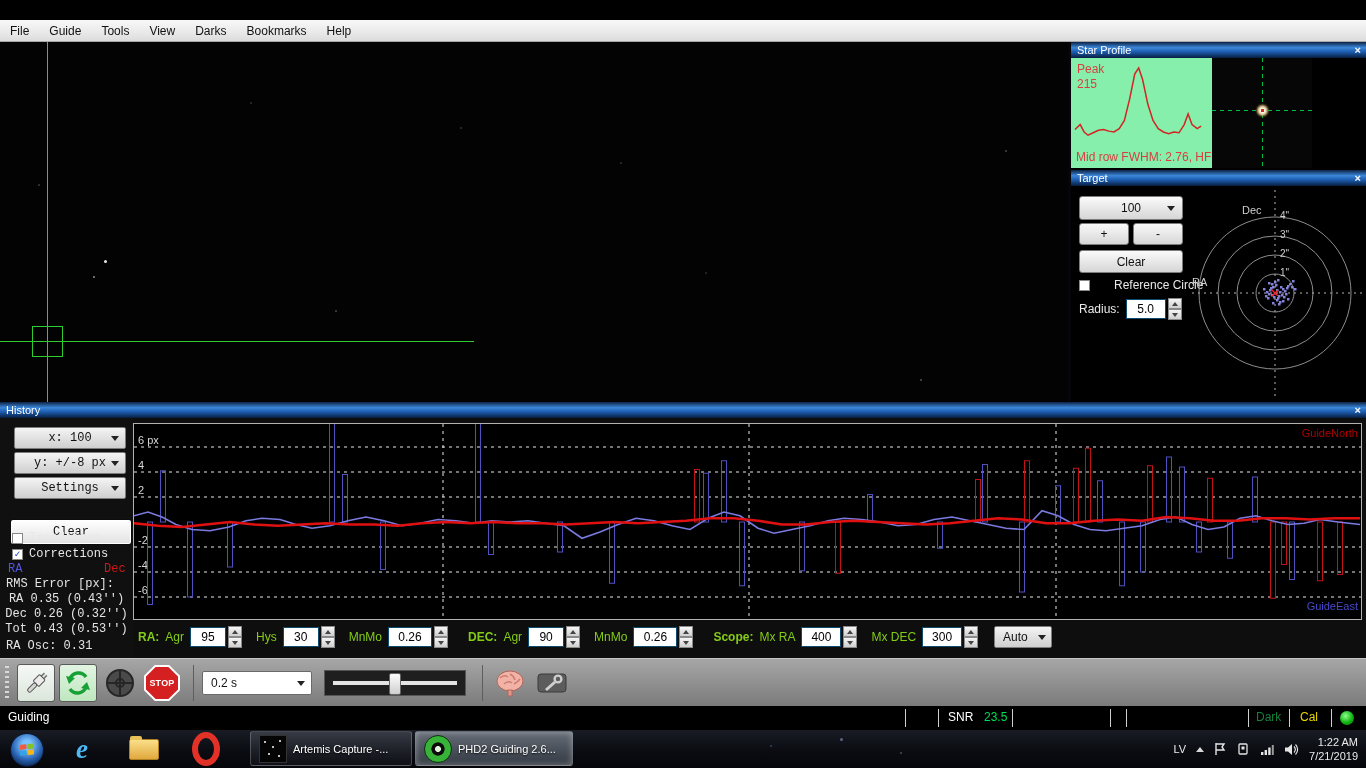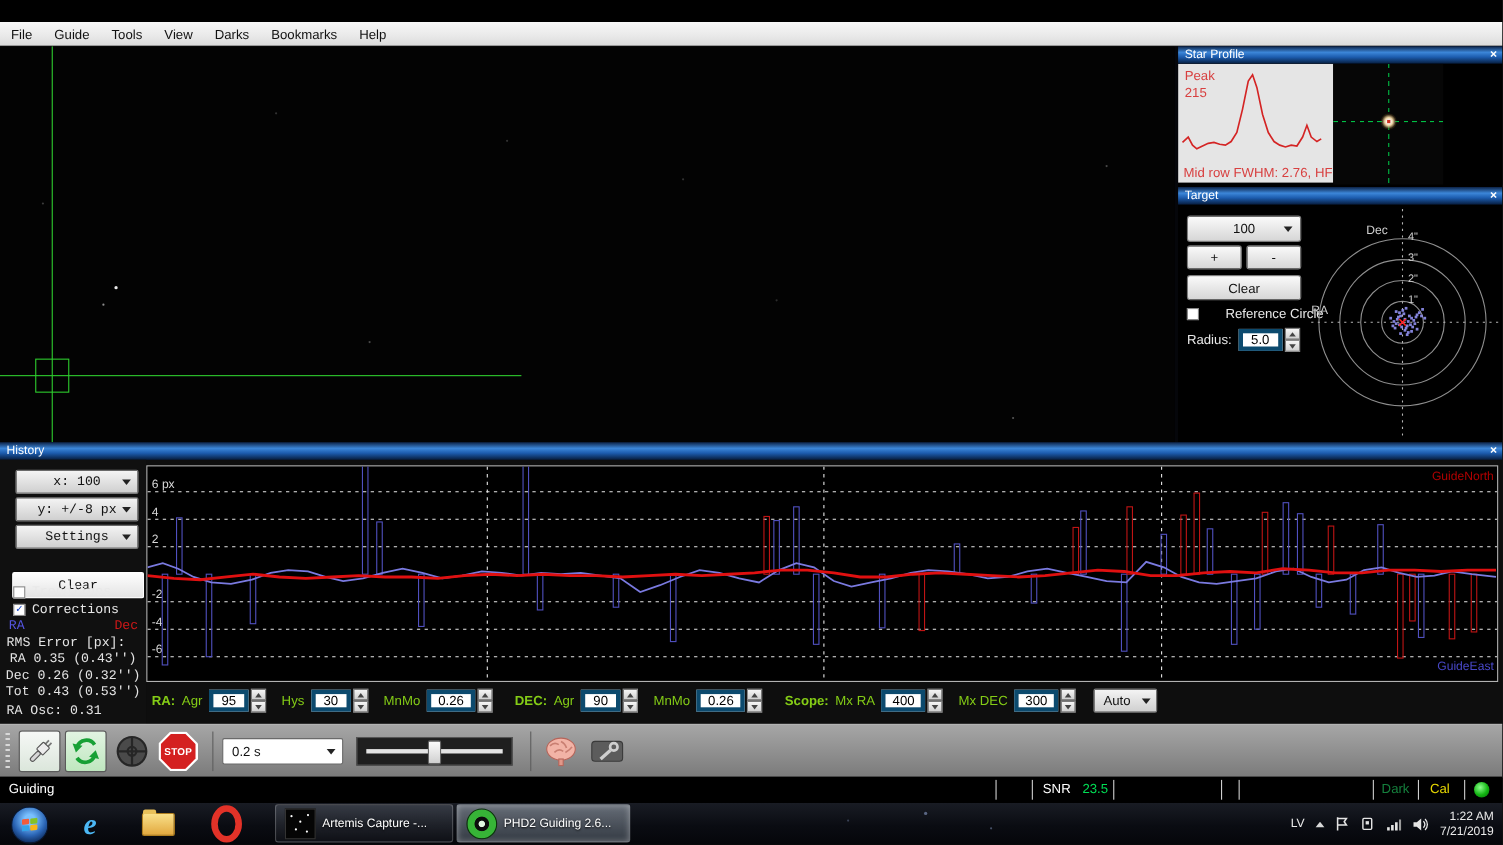--- a/index.html
+++ b/index.html
@@ -36,21 +36,21 @@
   .rgap{position:absolute;left:1068px;top:42px;width:3px;height:360px;background:#05060a;}
 
   
   .pane-title{position:absolute;left:0;top:0;right:0;height:16px;
     background:linear-gradient(180deg,#0c2246 0%,#3c86d8 35%,#1c5cae 62%,#071d3e 100%);
     color:#fff;font-size:11px;display:flex;align-items:center;padding-left:6px;box-sizing:border-box;}
   .pane-x{position:absolute;right:5px;top:1px;color:#fff;font-size:11px;font-weight:bold;line-height:14px;}
 
   #star-profile{position:absolute;left:1071px;top:42px;width:295px;height:126px;background:#000;}
   #sp-content{position:absolute;left:0;top:16px;width:295px;height:110px;overflow:hidden;background:#000;}
-  #sp-plot{position:absolute;left:0;top:0;width:141px;height:108px;background:#e5e5e5;}
+  #sp-plot{position:absolute;left:0;top:0;width:141px;height:124px;background:#86efac;}
   #sp-peak{position:absolute;left:6px;top:4px;color:#d84040;font-size:12px;line-height:15px;}
   #sp-fwhm{position:absolute;left:5px;top:92px;color:#d84040;font-size:12px;white-space:nowrap;}
   #sp-img{position:absolute;left:141px;top:0;width:100px;height:110px;background:#060606;overflow:hidden;}
   .gdashv{position:absolute;width:1px;background-image:repeating-linear-gradient(to bottom,#00c044 0 4px,transparent 4px 8px);}
   .gdashh{position:absolute;height:1px;background-image:repeating-linear-gradient(to right,#00c044 0 4px,transparent 4px 8px);}
   #sp-star{position:absolute;left:43px;top:45px;width:15px;height:15px;border-radius:50%;
     background:radial-gradient(circle,#fff 0 15%,#e8cf9e 35%,rgba(120,90,40,.35) 60%,transparent 75%);}
   #sp-star::after{content:"";position:absolute;left:6px;top:6px;width:3px;height:3px;background:#d03020;}
 
   #target-pane{position:absolute;left:1071px;top:170px;width:295px;height:230px;background:#000;}
@@ -76,21 +76,21 @@
   .hrow{position:absolute;left:12px;display:flex;align-items:center;gap:6px;height:14px;}
   .stat{position:absolute;color:#e4e4e4;font-size:12px;white-space:nowrap;}
 
   #graph{position:absolute;left:133px;top:21px;width:1227px;height:195px;border:1px solid #b2b2b2;background:#000;}
   #gn-label{position:absolute;right:8px;top:25px;color:#b20000;font-size:11px;}
   #ge-label{position:absolute;right:8px;top:198px;color:#4848c8;font-size:11px;}
 
   .param-row{position:absolute;left:138px;top:222px;height:26px;display:flex;align-items:center;gap:6px;}
   .plabel{color:#84cc16;font-size:12px;white-space:nowrap;}
   .pbold{font-weight:bold;}
-  .pinput{height:20px;background:#fff;color:#000;border:4px solid #0c4a6e;font-size:12px;
+  .pinput{height:20px;background:#fff;color:#000;border:1px solid #0c4a6e;font-size:12px;
     display:flex;align-items:center;justify-content:center;box-sizing:border-box;}
   .w36{width:36px;} .w44{width:44px;} .w40{width:40px;}
   .spin{width:14px;height:22px;display:flex;flex-direction:column;margin-left:-4px;}
   .spin-b{flex:1;background:linear-gradient(180deg,#f6f6f6,#cfcfcf);border:1px solid #8a8a8a;
     display:flex;align-items:center;justify-content:center;}
   .tri-up{width:0;height:0;border-left:3px solid transparent;border-right:3px solid transparent;border-bottom:4px solid #444;}
   .tri-dn{width:0;height:0;border-left:3px solid transparent;border-right:3px solid transparent;border-top:4px solid #444;}
   .mini-dd{position:relative;width:58px;height:22px;background:linear-gradient(180deg,#f4f4f4,#cfcfcf);
     border:1px solid #7c7c7c;border-radius:2px;color:#111;font-size:12px;display:flex;align-items:center;
     padding-left:8px;box-sizing:border-box;margin-left:10px;}

